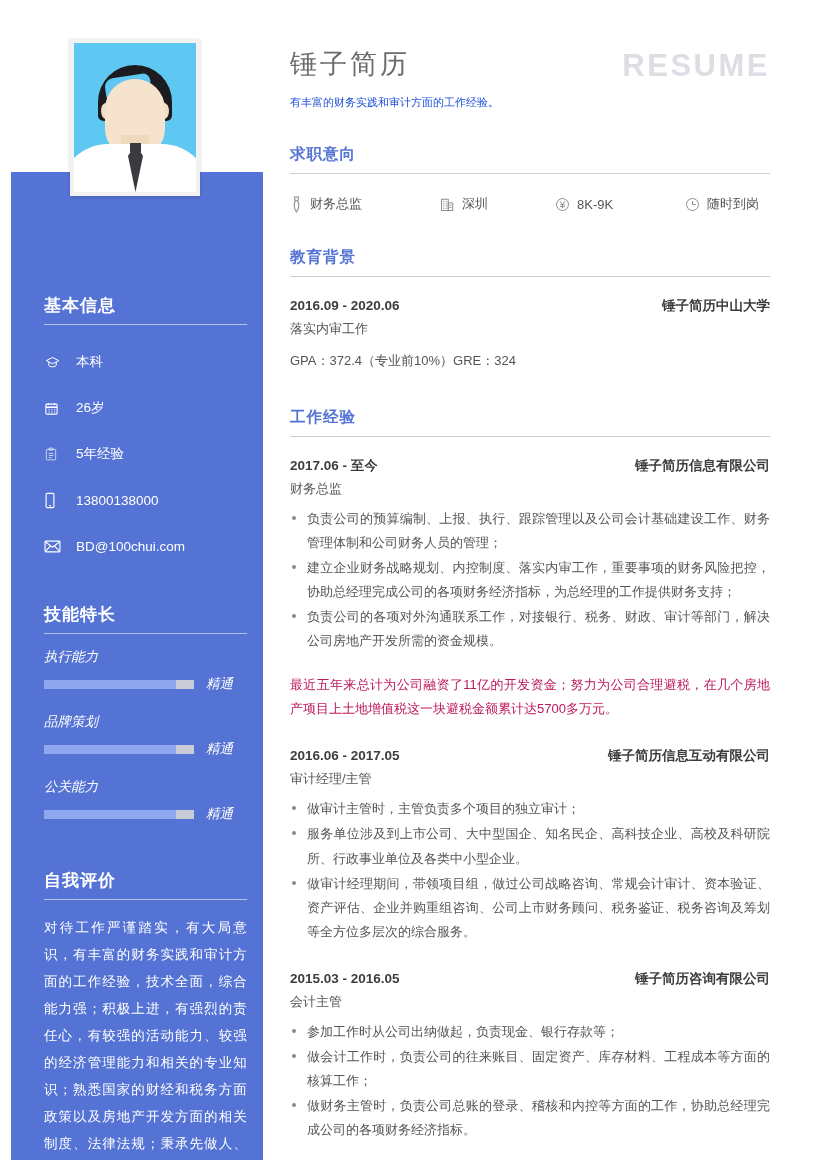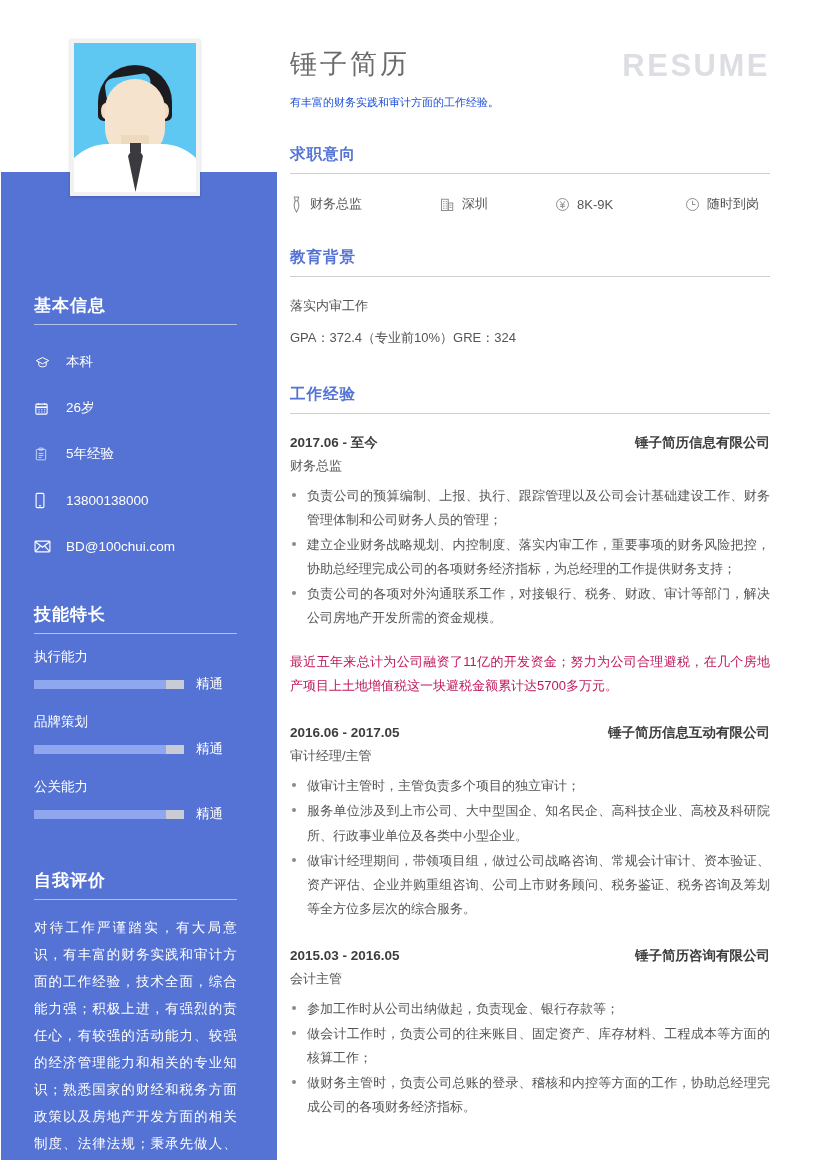--- a/index.html
+++ b/index.html
@@ -11,22 +11,22 @@
   .page {
     position: relative;
     width: 820px; height: 1160px;
     background: #ffffff;
     overflow: hidden;
   }
 
   
   .sidebar {
     position: absolute;
-    left: 1px; top: 172px;
-    width: 276px; height: 988px;
+    left: 11px; top: 172px;
+    width: 252px; height: 988px;
     background: #5573d4;
   }
   .photo-frame {
     position: absolute;
     left: 70px; top: 39px;
     width: 130px; height: 157px;
     background: #f2f2f2;
     padding: 4px;
     box-shadow: 0 1px 3px rgba(0,0,0,0.18);
     z-index: 5;
@@ -139,21 +139,21 @@
   }
   .info-row .ic {
     width: 22px; height: 18px;
     display: inline-flex;
     align-items: center;
     justify-content: flex-start;
     margin-right: 10px;
     flex: 0 0 22px;
   }
   .info-row .ic svg { display: block; }
-  .skill-block { margin-bottom: 20px; }
+  .skill-block { margin-bottom: 20px; font-style: italic; }
   .skill-name { color: #ffffff; font-size: 13.5px; margin-bottom: 9px; }
   .skill-line { display: flex; align-items: center; }
   .bar {
     position: relative;
     width: 150px; height: 9px;
     background: #c9ccd4;
     overflow: hidden;
   }
   .bar-fill { position: absolute; left: 0; top: 0; height: 100%; background: #8fa7ee; }
   .skill-level { color: #ffffff; font-size: 13.5px; margin-left: 12px; }
@@ -401,20 +401,24 @@
           </span>
           <span>随时到岗</span>
         </div>
 
       </div>
     </section>
 
     <section class="sect">
       <div class="sect-title">教育背景</div>
       <div class="entry">
+        <div class="entry-top">
+          <span class="entry-date">2016.09 - 2020.06</span>
+          <span class="entry-org">锤子简历中山大学</span>
+        </div>
         <div class="entry-sub">落实内审工作</div>
         <div class="entry-note">GPA：372.4（专业前10%）GRE：324</div>
       </div>
     </section>
 
     <section class="sect">
       <div class="sect-title">工作经验</div>
 
       <div class="entry">
         <div class="entry-top">

